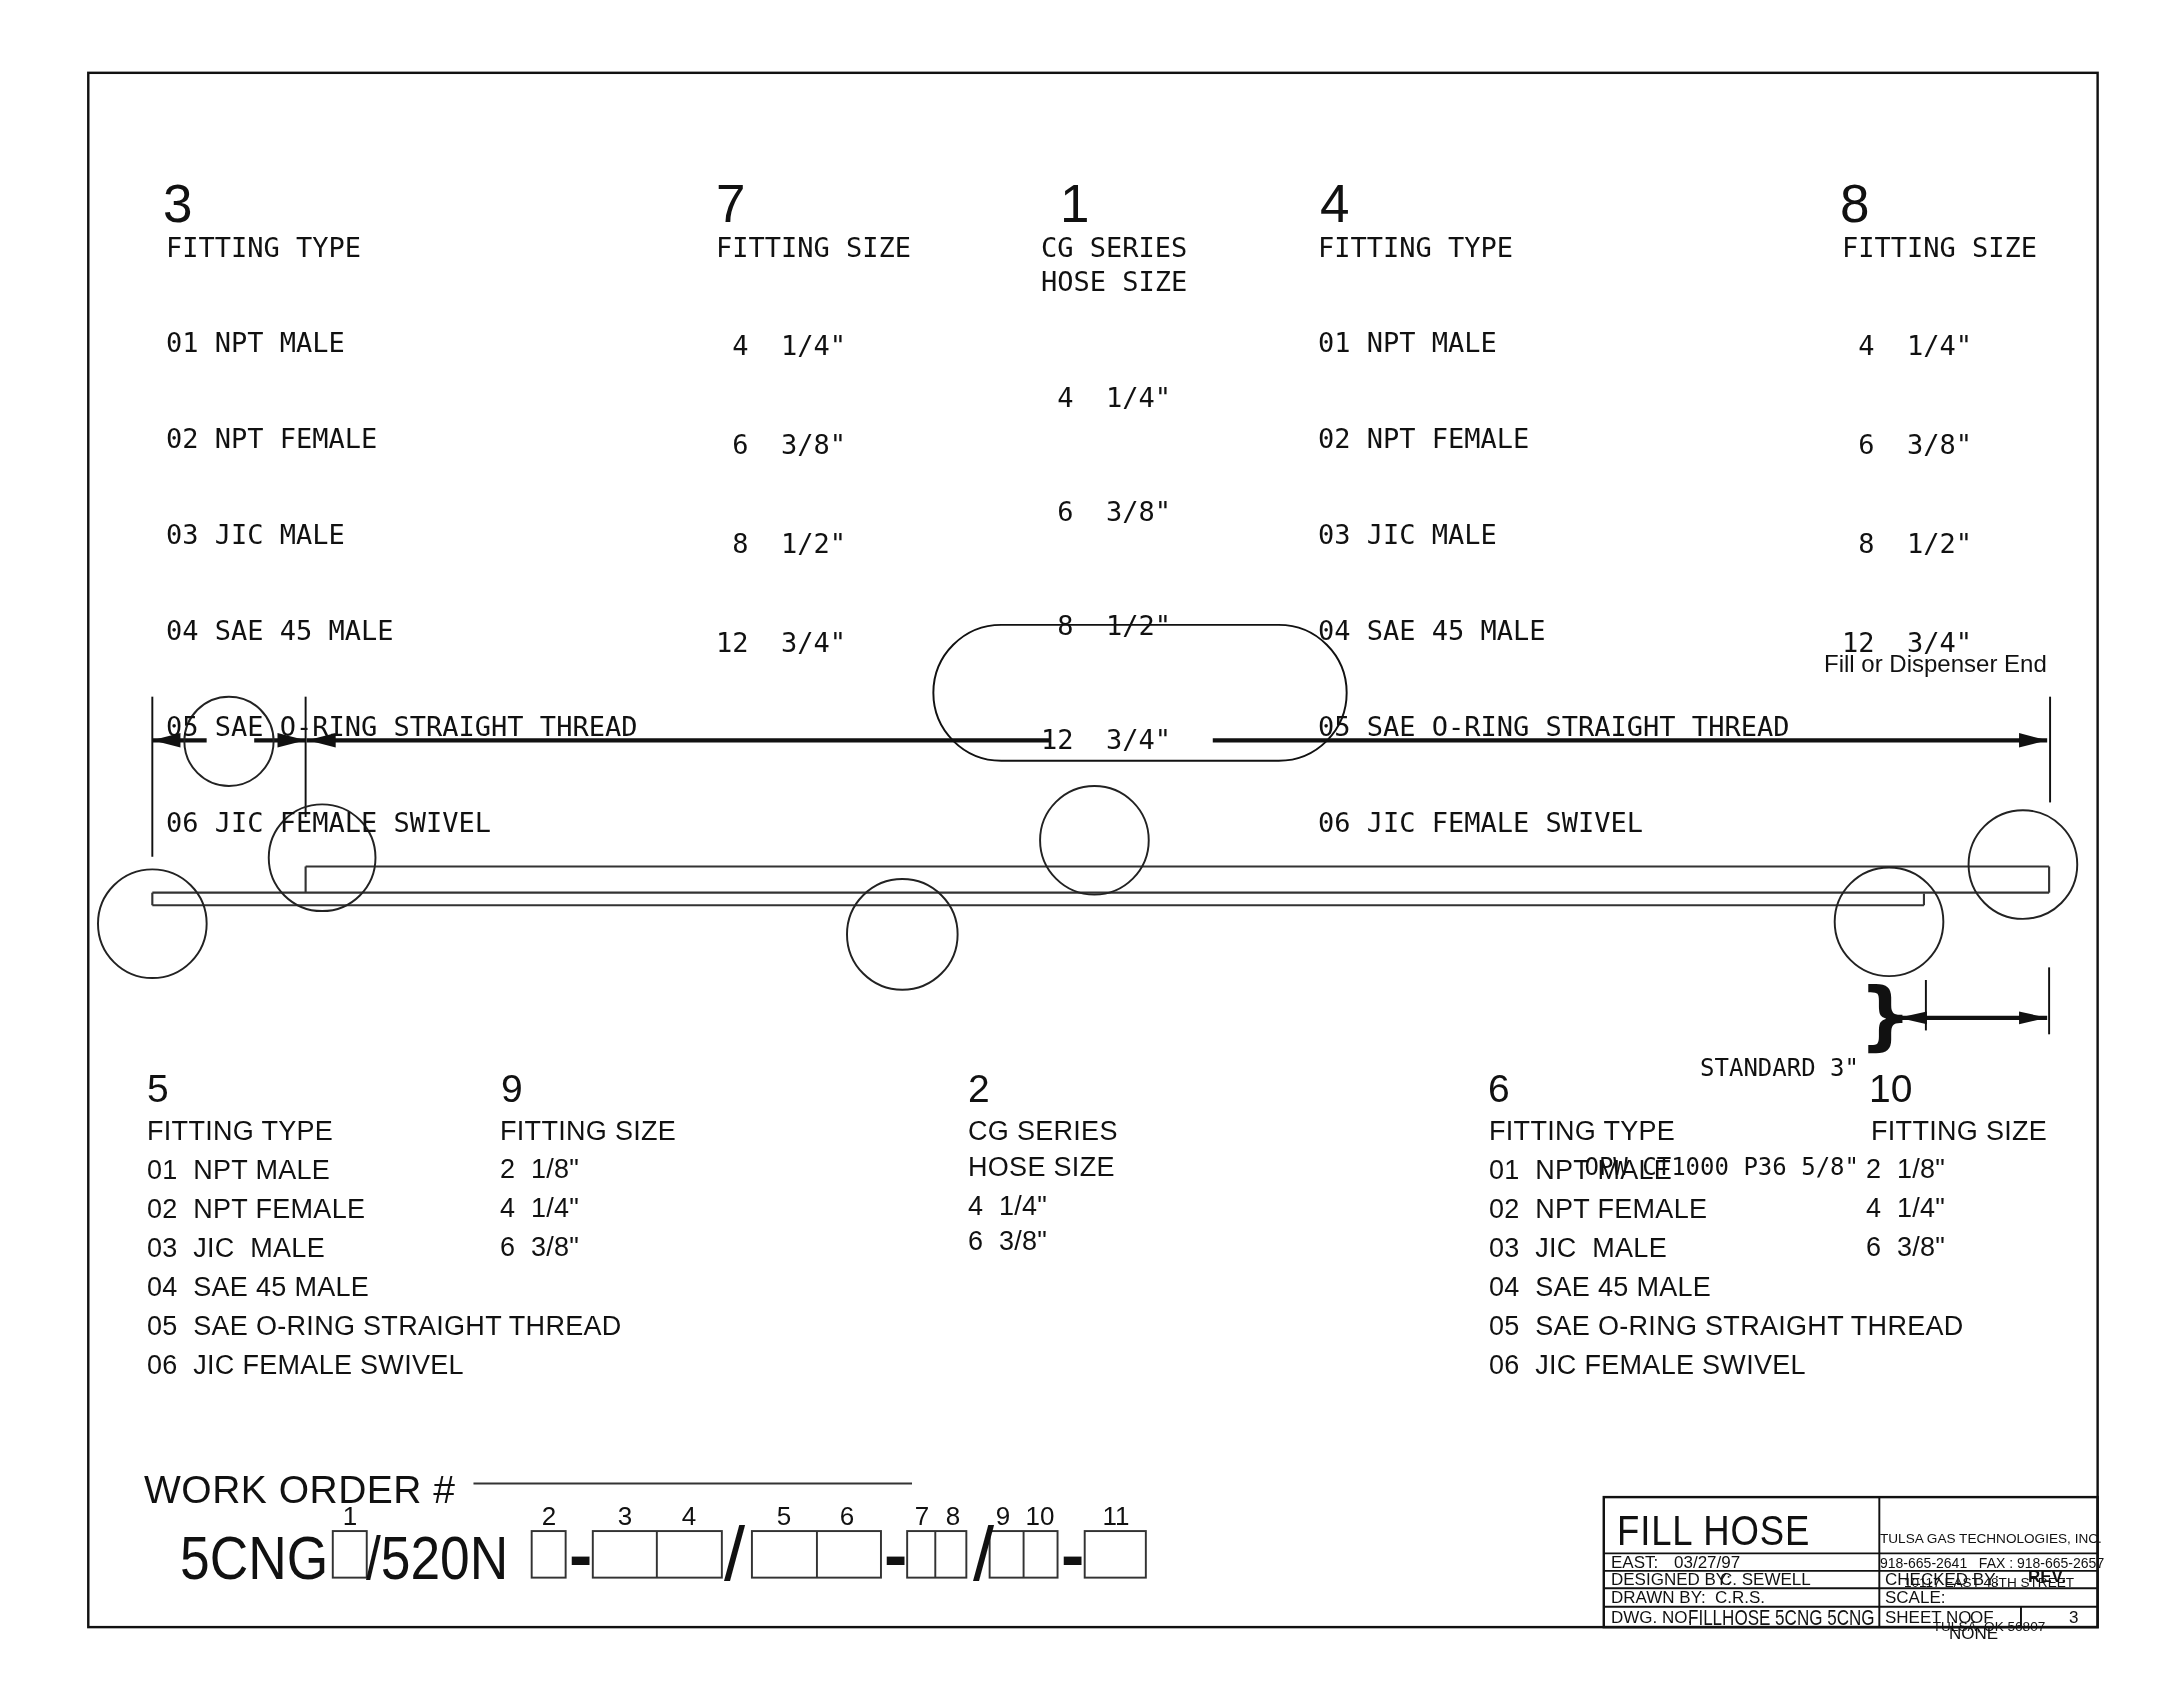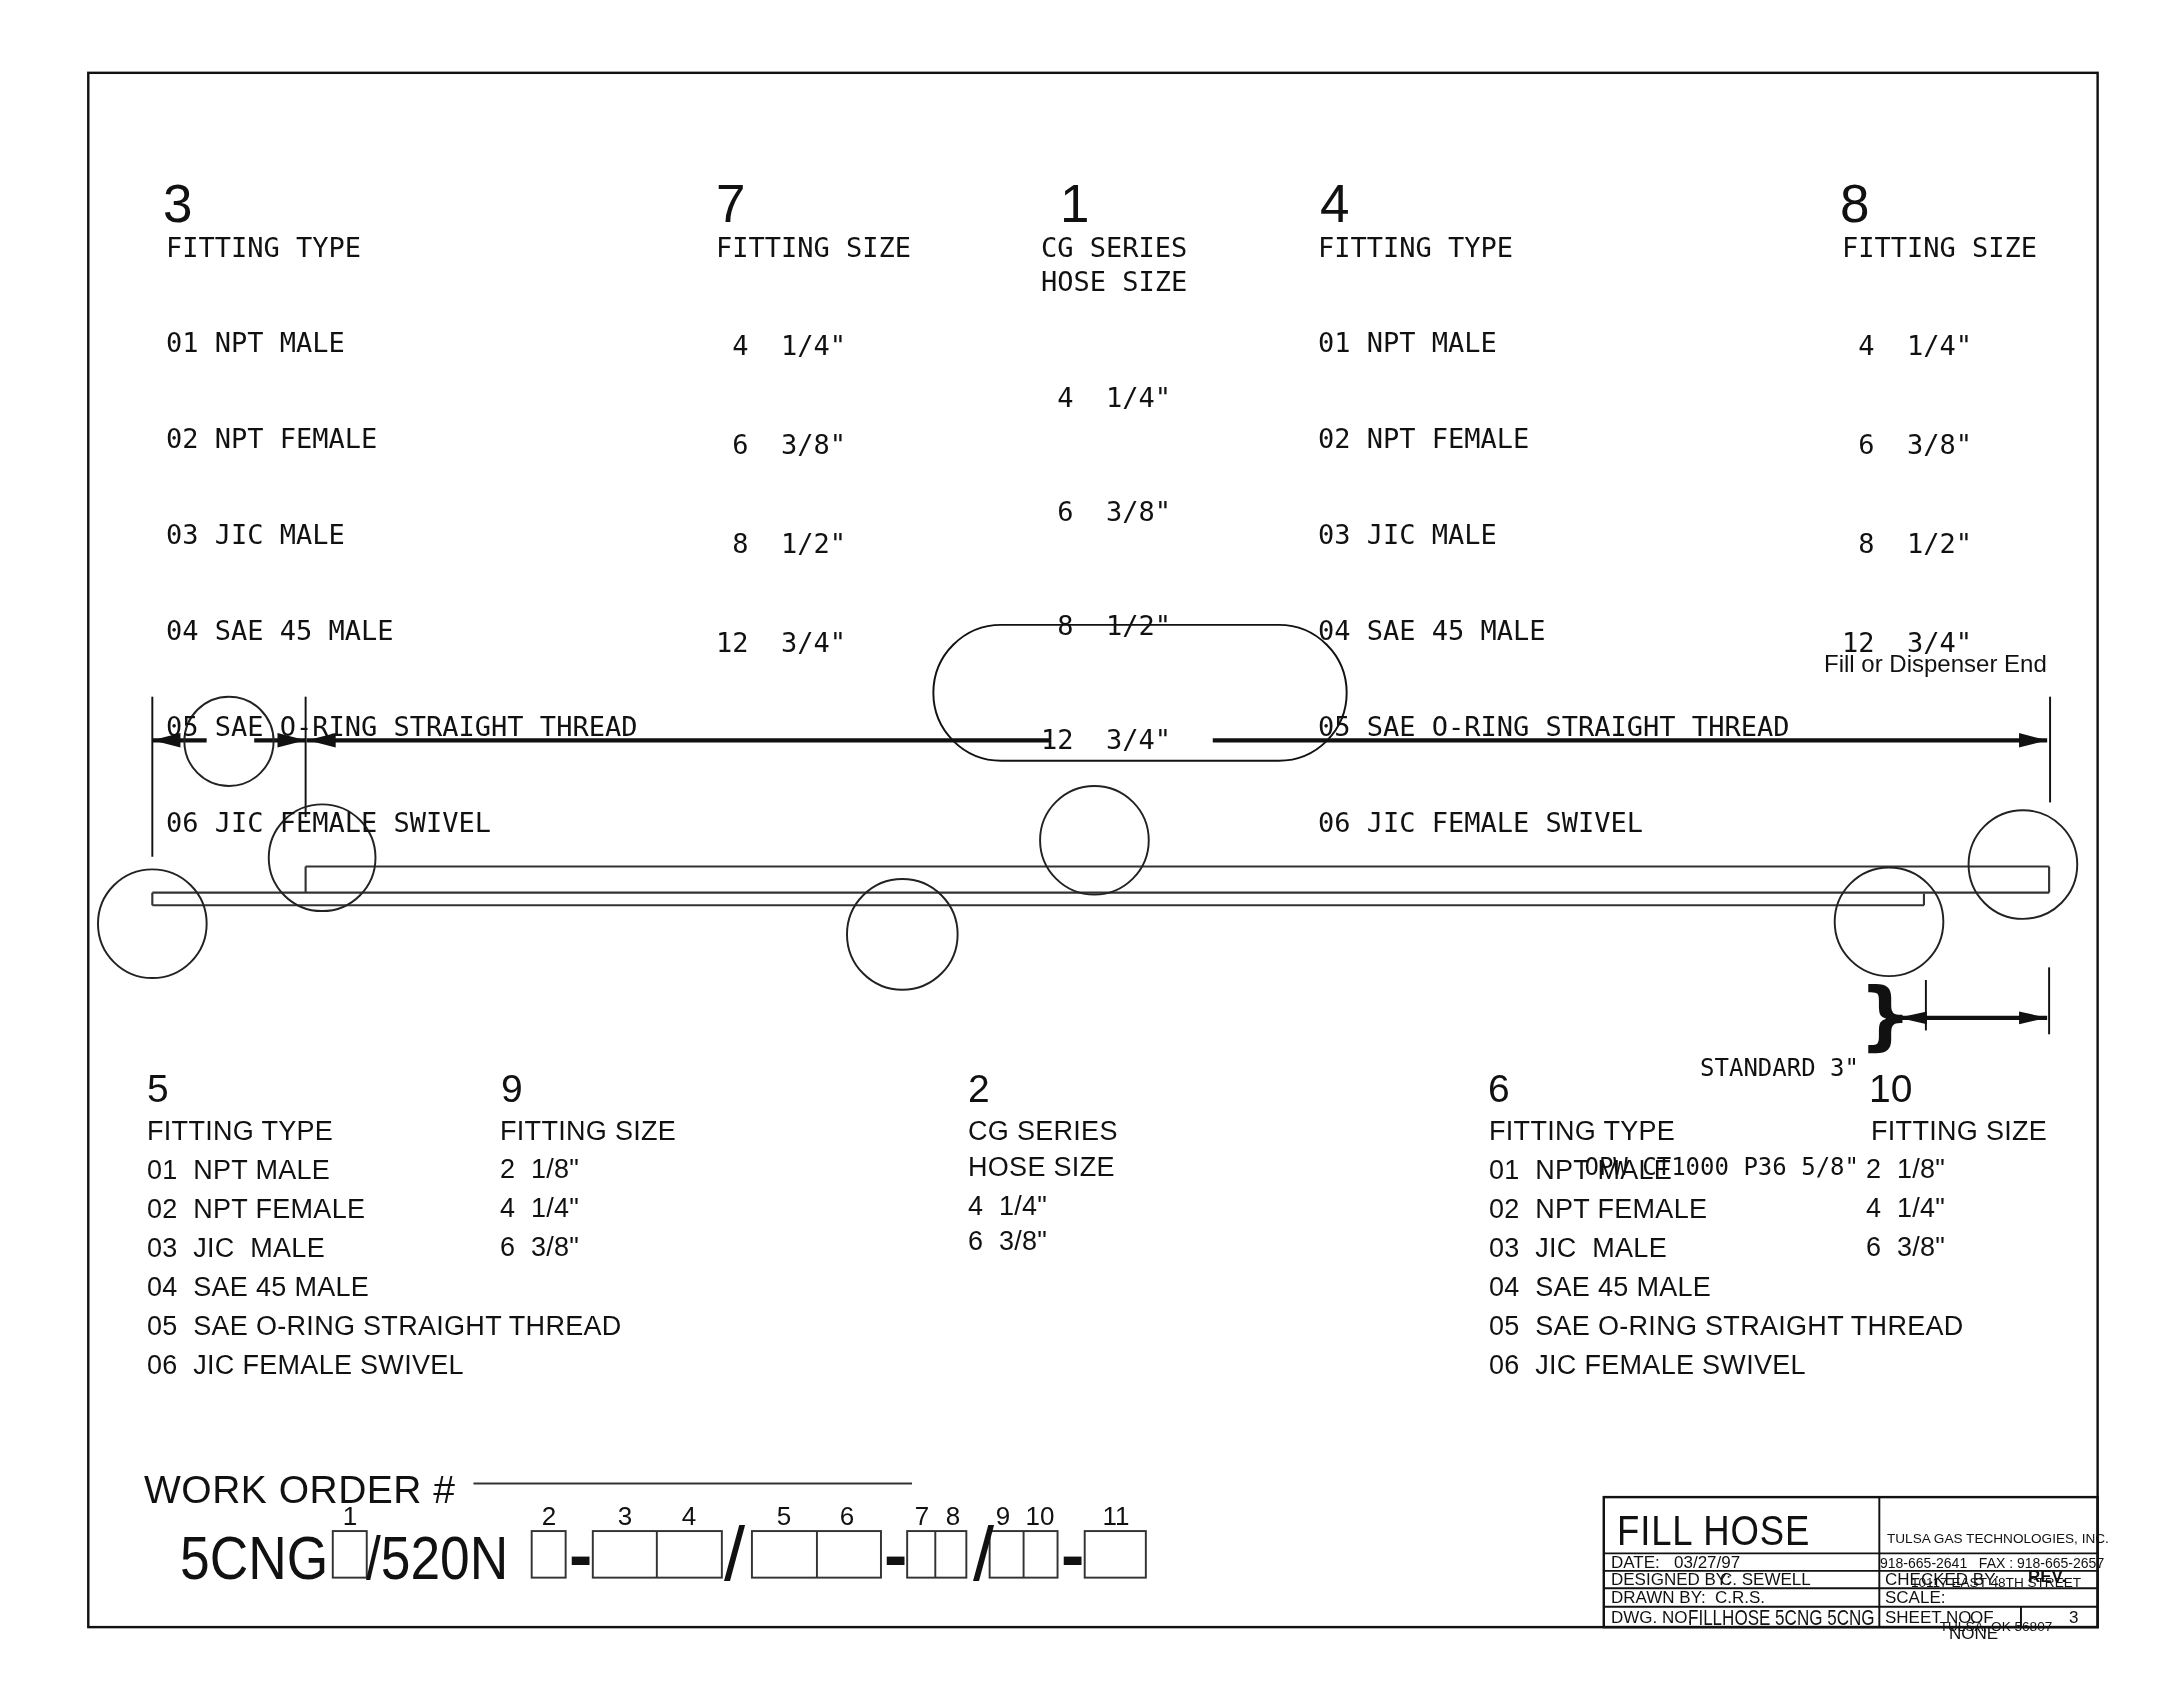--- a/index.html
+++ b/index.html
@@ -21,21 +21,21 @@
   .fill-label{font-size:24px;}
   .std-note{font-size:24px;line-height:33px;text-align:right;width:297px;white-space:pre;}
   .brace{font-size:74px;line-height:1;font-weight:600;font-family:"DejaVu Sans",sans-serif;}
   .wo-label{font-size:39px;letter-spacing:0.5px;margin-top:24px;}
   .pn-big{font-size:62px;line-height:1;transform:scaleX(0.86);transform-origin:left top;white-space:pre;}
   .pn-num{font-size:26px;transform:translateX(-50%);}
   .pn-dash{font-size:70px;font-weight:900;line-height:1;}
   .pn-slash{font-size:76px;line-height:1;}
   .tb-lbl{font-size:17px;white-space:pre;letter-spacing:0;}
   .tb-big{font-size:43px;letter-spacing:1px;transform:scaleX(0.85);transform-origin:left top;white-space:pre;}
-  .tb-co{font-size:13.6px;line-height:14.6px;text-align:center;width:218px;white-space:pre;padding-left:7px;}
+  .tb-co{font-size:13.6px;line-height:14.6px;text-align:center;width:218px;white-space:pre;}
   .tb-phone{font-size:14px;text-align:center;width:218px;white-space:pre;}
   .tb-dwg{font-size:21.3px;transform:scaleX(0.8);transform-origin:left top;white-space:pre;}
   .bold{font-weight:bold;}
 </style>
 </head>
 <body>
 
 <div id="sheet">
 
   <svg width="2183" height="1698" viewBox="0 0 2250 1750">
@@ -270,21 +270,21 @@
   <div>
     <div class="abs sans tb-big" style="left:1617px;top:1506px">FILL HOSE</div>
 
     <div class="abs sans tb-co" style="left:1880px;top:1503px">
       <div>TULSA GAS TECHNOLOGIES, INC.</div>
       <div>10117 EAST 48TH STREET</div>
       <div>TULSA, OK 56807</div>
     </div>
     <div class="abs sans tb-phone" style="left:1880px;top:1555px">918-665-2641   FAX : 918-665-2657</div>
 
-    <span class="abs sans tb-lbl" style="left:1611px;top:1553px">DATE:</span>
+    <span class="abs sans tb-lbl" style="left:1611px;top:1553px">EAST:</span>
     <span class="abs sans tb-lbl" style="left:1674px;top:1553px">03/27/97</span>
 
     <span class="abs sans tb-lbl" style="left:1611px;top:1570px">DESIGNED BY:</span>
     <span class="abs sans tb-lbl" style="left:1720px;top:1570px">C. SEWELL</span>
     <span class="abs sans tb-lbl" style="left:1885px;top:1570px">CHECKED BY:</span>
 
     <span class="abs sans tb-lbl" style="left:1611px;top:1588px">DRAWN BY:</span>
     <span class="abs sans tb-lbl" style="left:1715px;top:1588px">C.R.S.</span>
     <span class="abs sans tb-lbl" style="left:1885px;top:1588px">SCALE:</span>
     <span class="abs sans tb-lbl" style="left:1949px;top:1624px">NONE</span>

